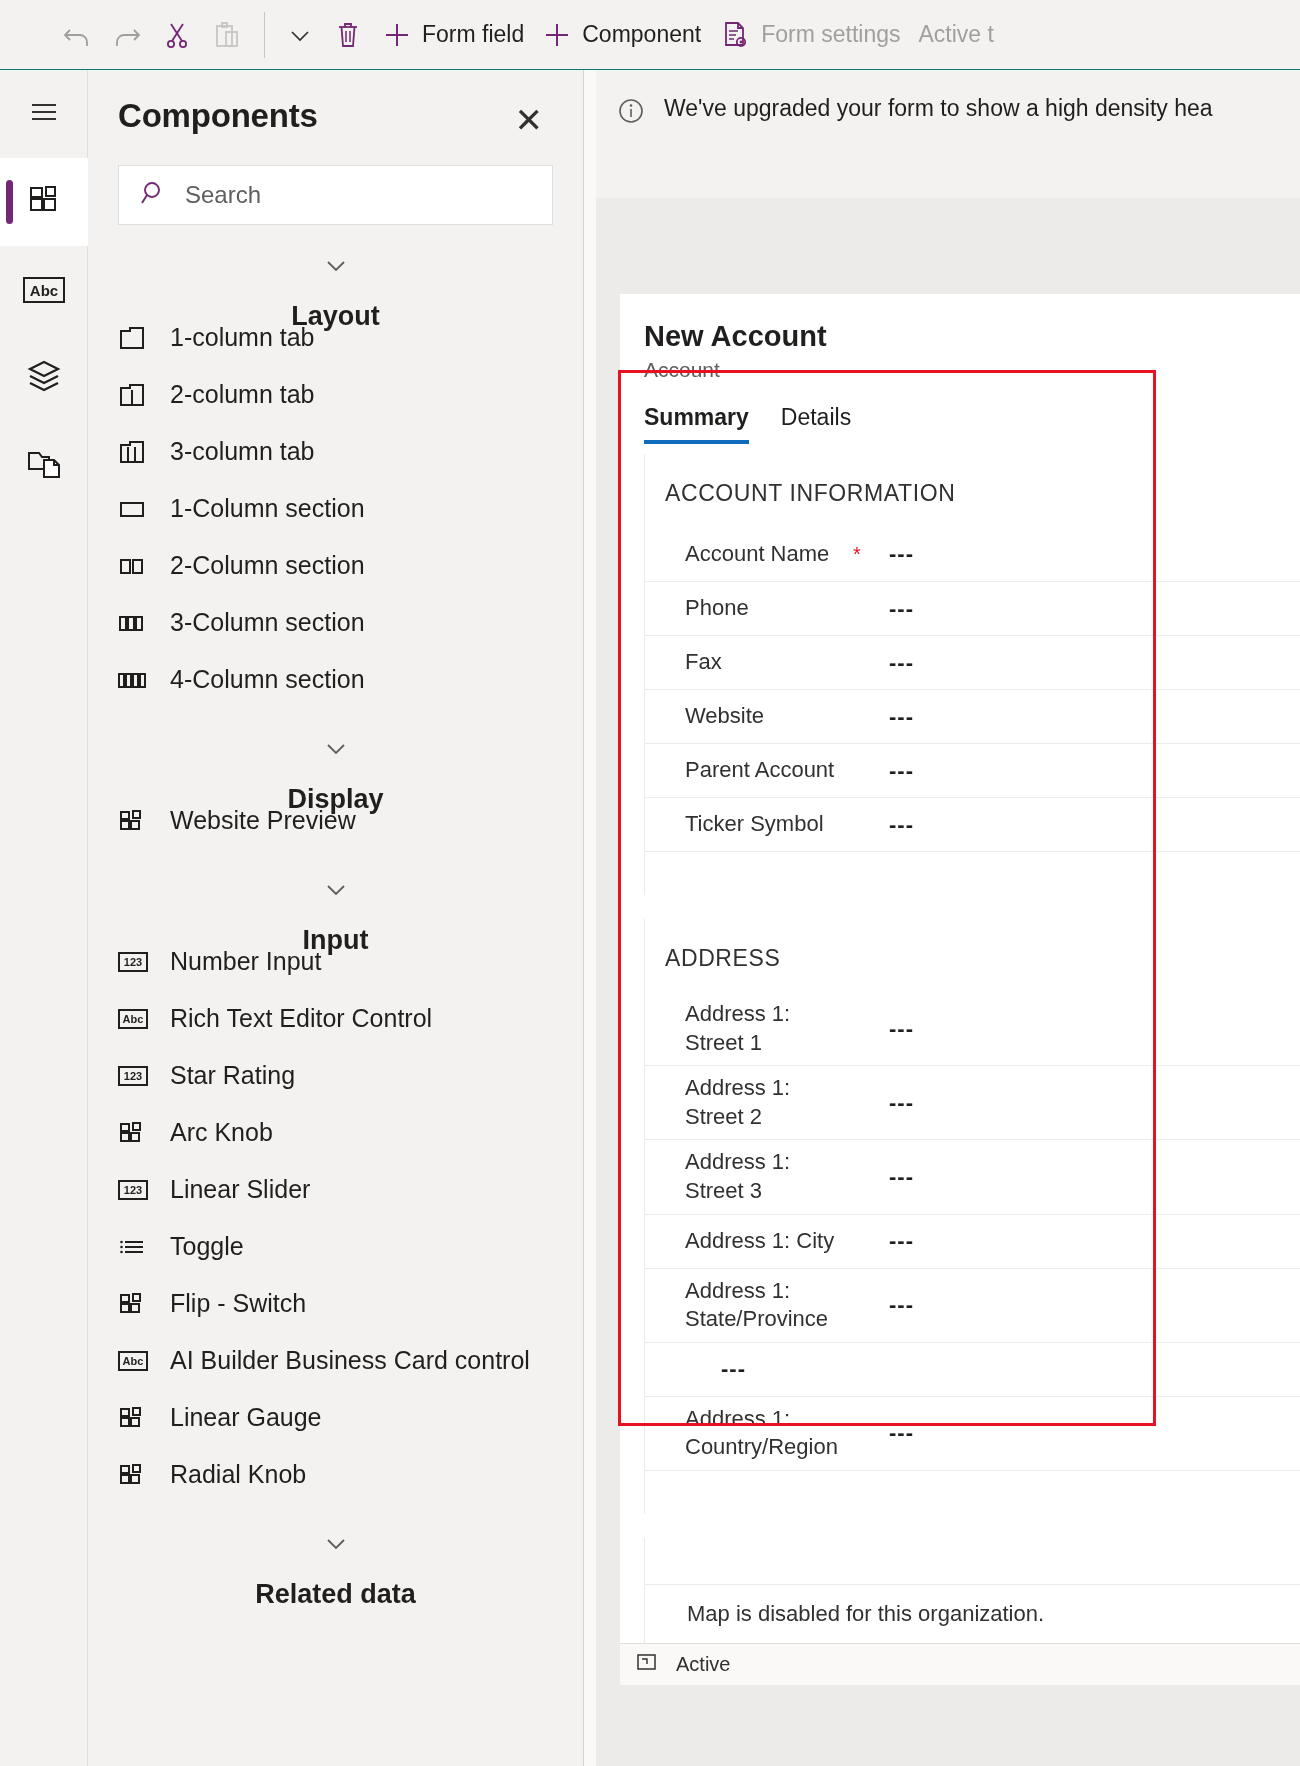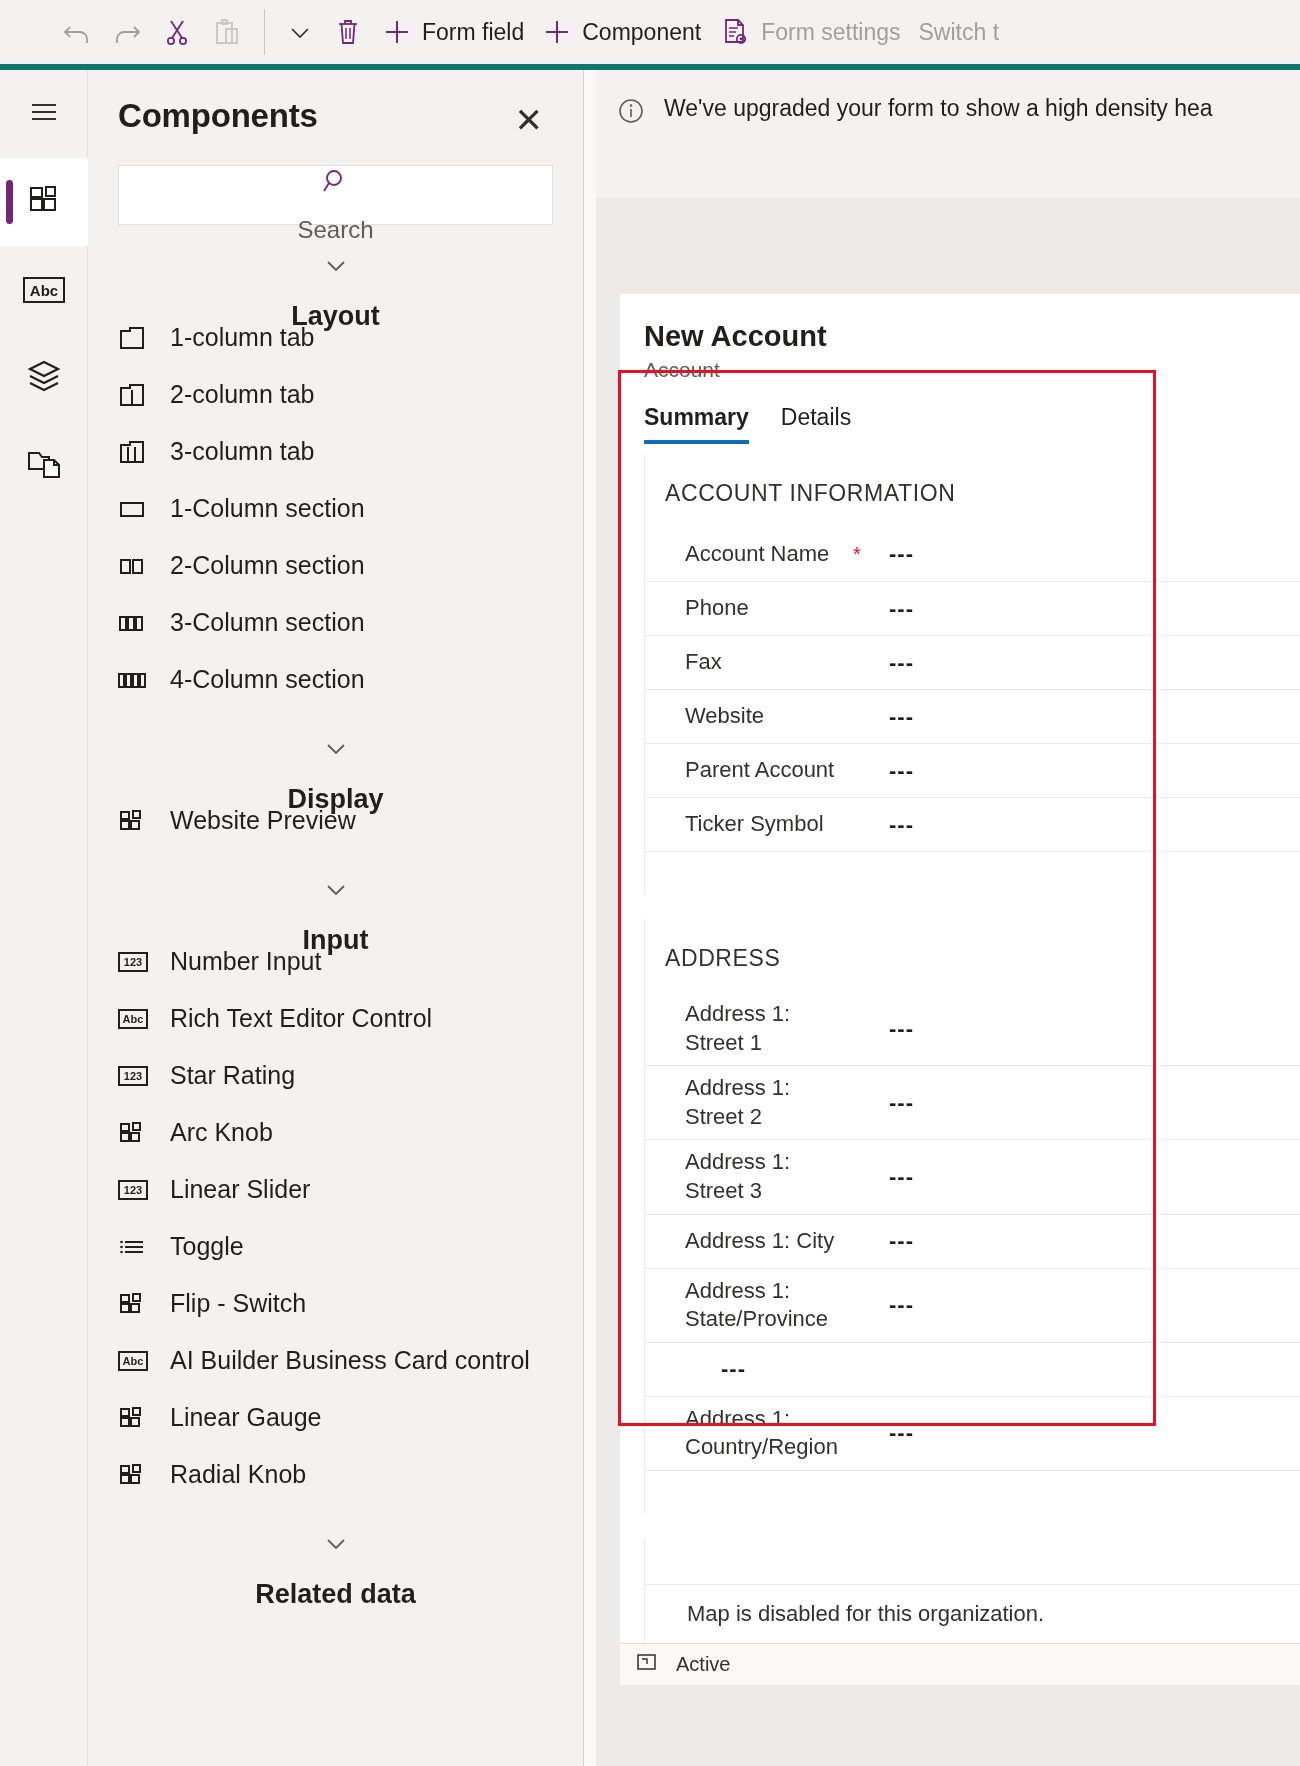--- a/index.html
+++ b/index.html
@@ -8,21 +8,21 @@
     font-family: "Liberation Sans", sans-serif;
     background: #ffffff;
     overflow: hidden;
   }
 
   
   .cmdbar {
     position: absolute; left: 0; top: 0;
     width: 1300px; height: 70px;
     background: #f3f2f1;
-    border-bottom: 6px solid #0f766e;
+    border-bottom: 1px solid #0f766e;
     display: flex; align-items: center;
     padding-left: 52px;
     overflow: hidden;
     white-space: nowrap;
   }
   .cmd-btn {
     display: flex; align-items: center;
     height: 52px; padding: 0 9px;
     gap: 10px;
     font-size: 23px; color: #201f1e;
@@ -72,21 +72,20 @@
   .panel-close { font-size: 34px; color: #323130; cursor: pointer; line-height: 1; padding: 6px 10px; font-weight: 300; }
 
   .search-wrap {
     margin: 22px 30px 0 30px;
     height: 60px;
     background: #ffffff;
     border: 1px solid #e1dfdd;
     display: flex; align-items: center;
     padding: 0 20px; gap: 16px;
     cursor: text;
-    flex-direction: column;
   }
   .search-ph { font-size: 24px; color: #605e5c; }
 
   .group-head {
     display: flex; align-items: center; gap: 18px;
     padding: 0 30px; height: 56px; margin-top: 28px;
     cursor: pointer;
     flex-direction: column;
   }
   .group-name { font-size: 27px; font-weight: 700; color: #201f1e; }
@@ -272,21 +271,21 @@
         <path d="M19 4 V9 H24" fill="none" stroke="#742774" stroke-width="1.8"></path>
         <path d="M10 12 H19 M10 16 H17 M10 20 H15" stroke="#742774" stroke-width="1.5" fill="none"></path>
         <circle cx="22" cy="23" r="4.2" fill="none" stroke="#742774" stroke-width="1.8"></circle>
         <circle cx="22" cy="23" r="1.4" fill="#742774"></circle>
       </svg>
     </span>
     <span>Form settings</span>
   </div>
 
   <div class="cmd-btn disabled">
-    <span>Switch t</span>
+    <span>Active t</span>
   </div>
 </div>
 
 <div class="rail">
 
   <div class="rail-item">
     <span>
       <svg width="40" height="40" viewBox="0 0 40 40">
           <path d="M8 13 H32 M8 20 H32 M8 27 H32" stroke="#323130" stroke-width="2.2" fill="none"></path>
         </svg>

